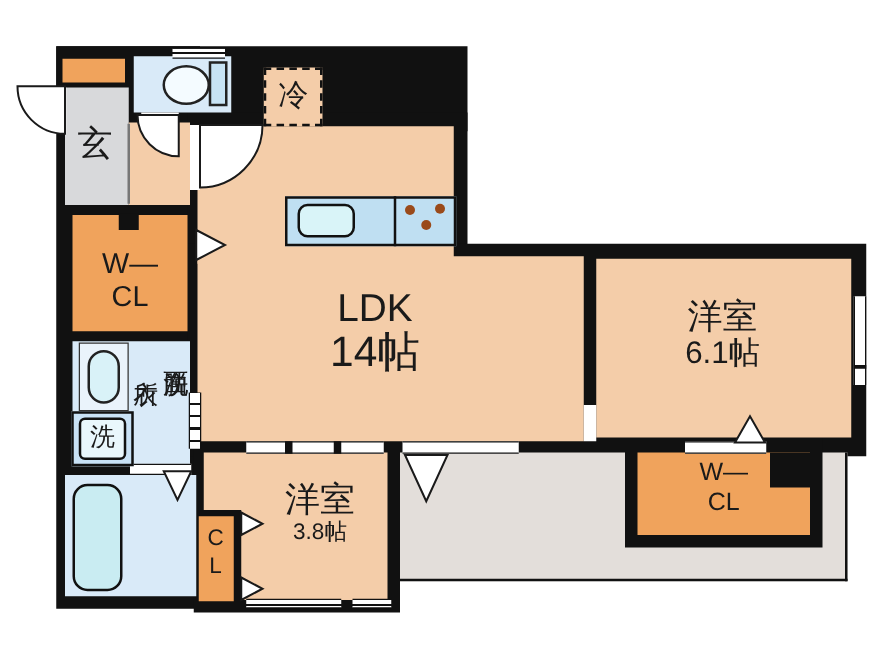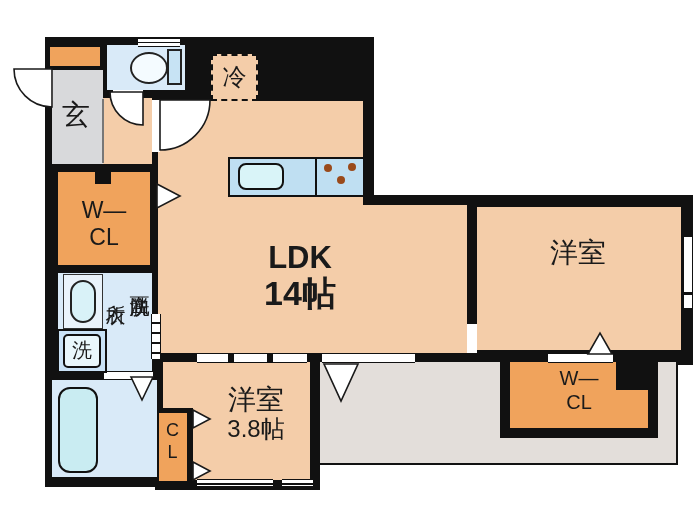--- a/index.html
+++ b/index.html
@@ -108,32 +108,33 @@
       <path d="M193,462 L210,471 L193,480 Z"></path>
       <path d="M588,354 L612,354 L600,333 Z"></path>
       <path d="M324,364 L358,364 L341,401 Z"></path>
     </g>
   </svg>
 
   <div class="lbl" style="left:58px;top:100px;width:36px;height:34px;font-size:28px;">玄</div>
 
   <div class="lbl" style="left:211px;top:64px;width:47px;height:30px;font-size:24px;">冷</div>
 
-  <div class="lbl" style="left:230px;top:241px;width:140px;height:68px;font-weight:bold;">
+  <div class="lbl" style="left:230px;top:230px;width:140px;height:68px;">
     <div style="font-size:31px;">LDK</div>
     <div style="font-size:34px;">14帖</div>
   </div>
 
   <div class="lbl" style="left:508px;top:238px;width:140px;height:66px;">
     <div style="font-size:28px;">洋室</div>
+    <div style="font-size:25px;">6.1帖</div>
   </div>
 
   <div class="lbl" style="left:186px;top:385px;width:140px;height:70px;">
     <div style="font-size:28px;">洋室</div>
-    <div style="font-size:24px;">3.8帖</div>
+    <div style="font-size:18px;">3.8帖</div>
   </div>
 
 
   <div class="lbl" style="left:58px;top:197px;width:92px;height:56px;font-size:23px;line-height:27px;">
     <div>W―</div>
     <div>CL</div>
   </div>
 
   <div class="lbl" style="left:510px;top:366px;width:138px;height:56px;font-size:20px;line-height:24px;">
     <div>W―</div>

